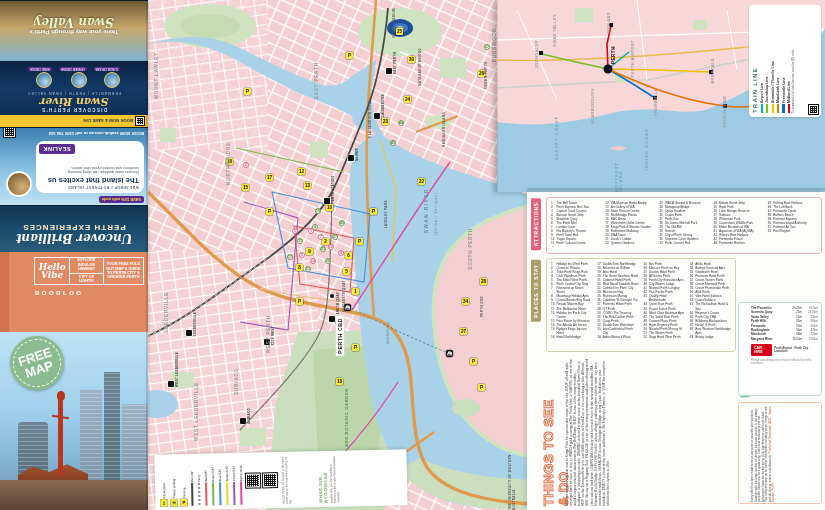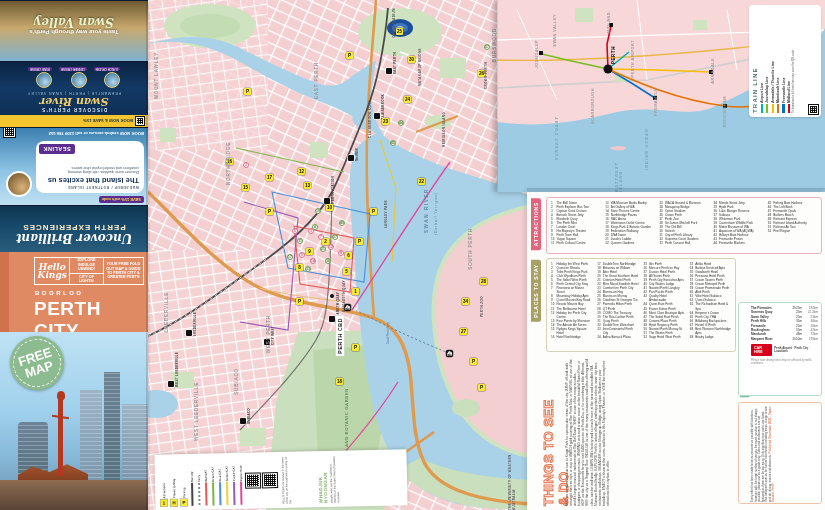--- a/index.html
+++ b/index.html
@@ -193,29 +193,28 @@
     </div>
     <div class="ad" id="ad-swanvalley">
       <div class="sv-line1">Taste your way through Perth's</div>
       <div class="sv-script">Swan Valley</div>
     </div>
   </div>
 
   <div id="cover" class="abs">
     <div class="edge"></div>
     <div class="cover-grid">
-      <div class="cg-cell cg-logo">Hello Kings</div>
+      <div class="cg-cell cg-logo">Hello Vibe</div>
       <div class="cg-cell cg-mid">
         <div>EXPLORE INDULGE UNWIND!</div>
         <div>CITY OF LIGHTS!</div>
       </div>
       <div class="cg-cell cg-right">YOUR FREE FOLD OUT MAP &amp; GUIDE TO PERTH CITY &amp; GREATER PERTH</div>
     </div>
     <div class="boorloo">BOORLOO</div>
-    <div class="covertitle">PERTH CITY</div>
   </div>
 
   <div id="coverphoto" class="abs">
     <div class="bld" style="left:80px;width:22px;height:92px">
         <i></i>
       </div>
     <div class="bld dark" style="left:104px;width:16px;height:110px">
         <i></i>
       </div>
     <div class="bld" style="left:122px;width:26px;height:78px">

